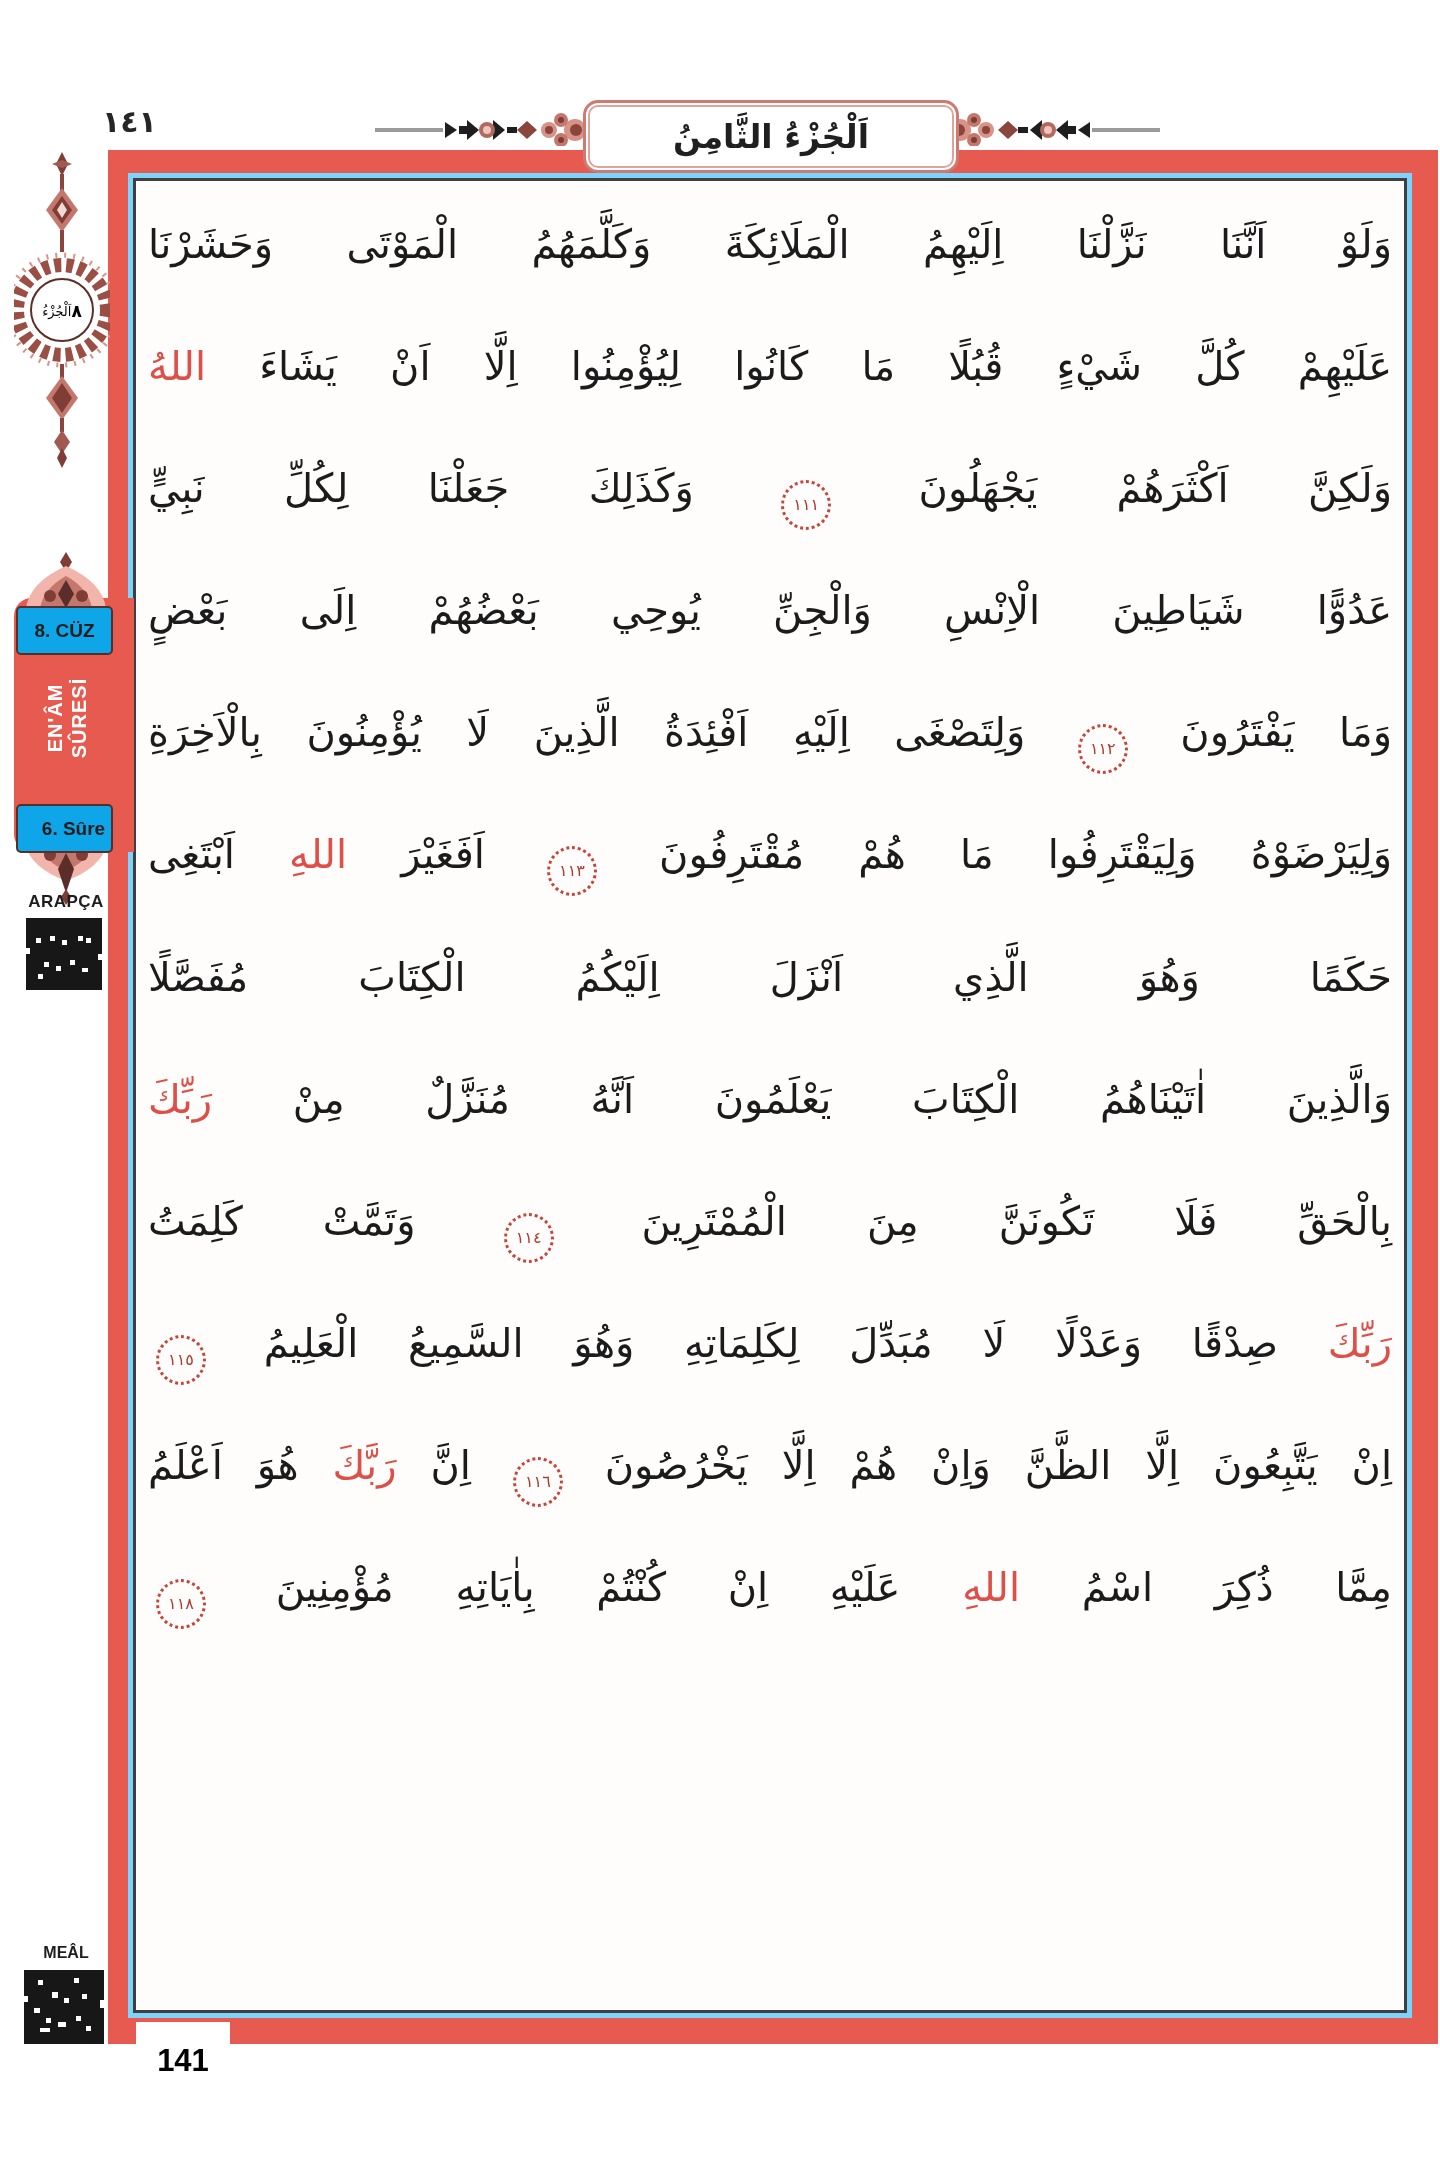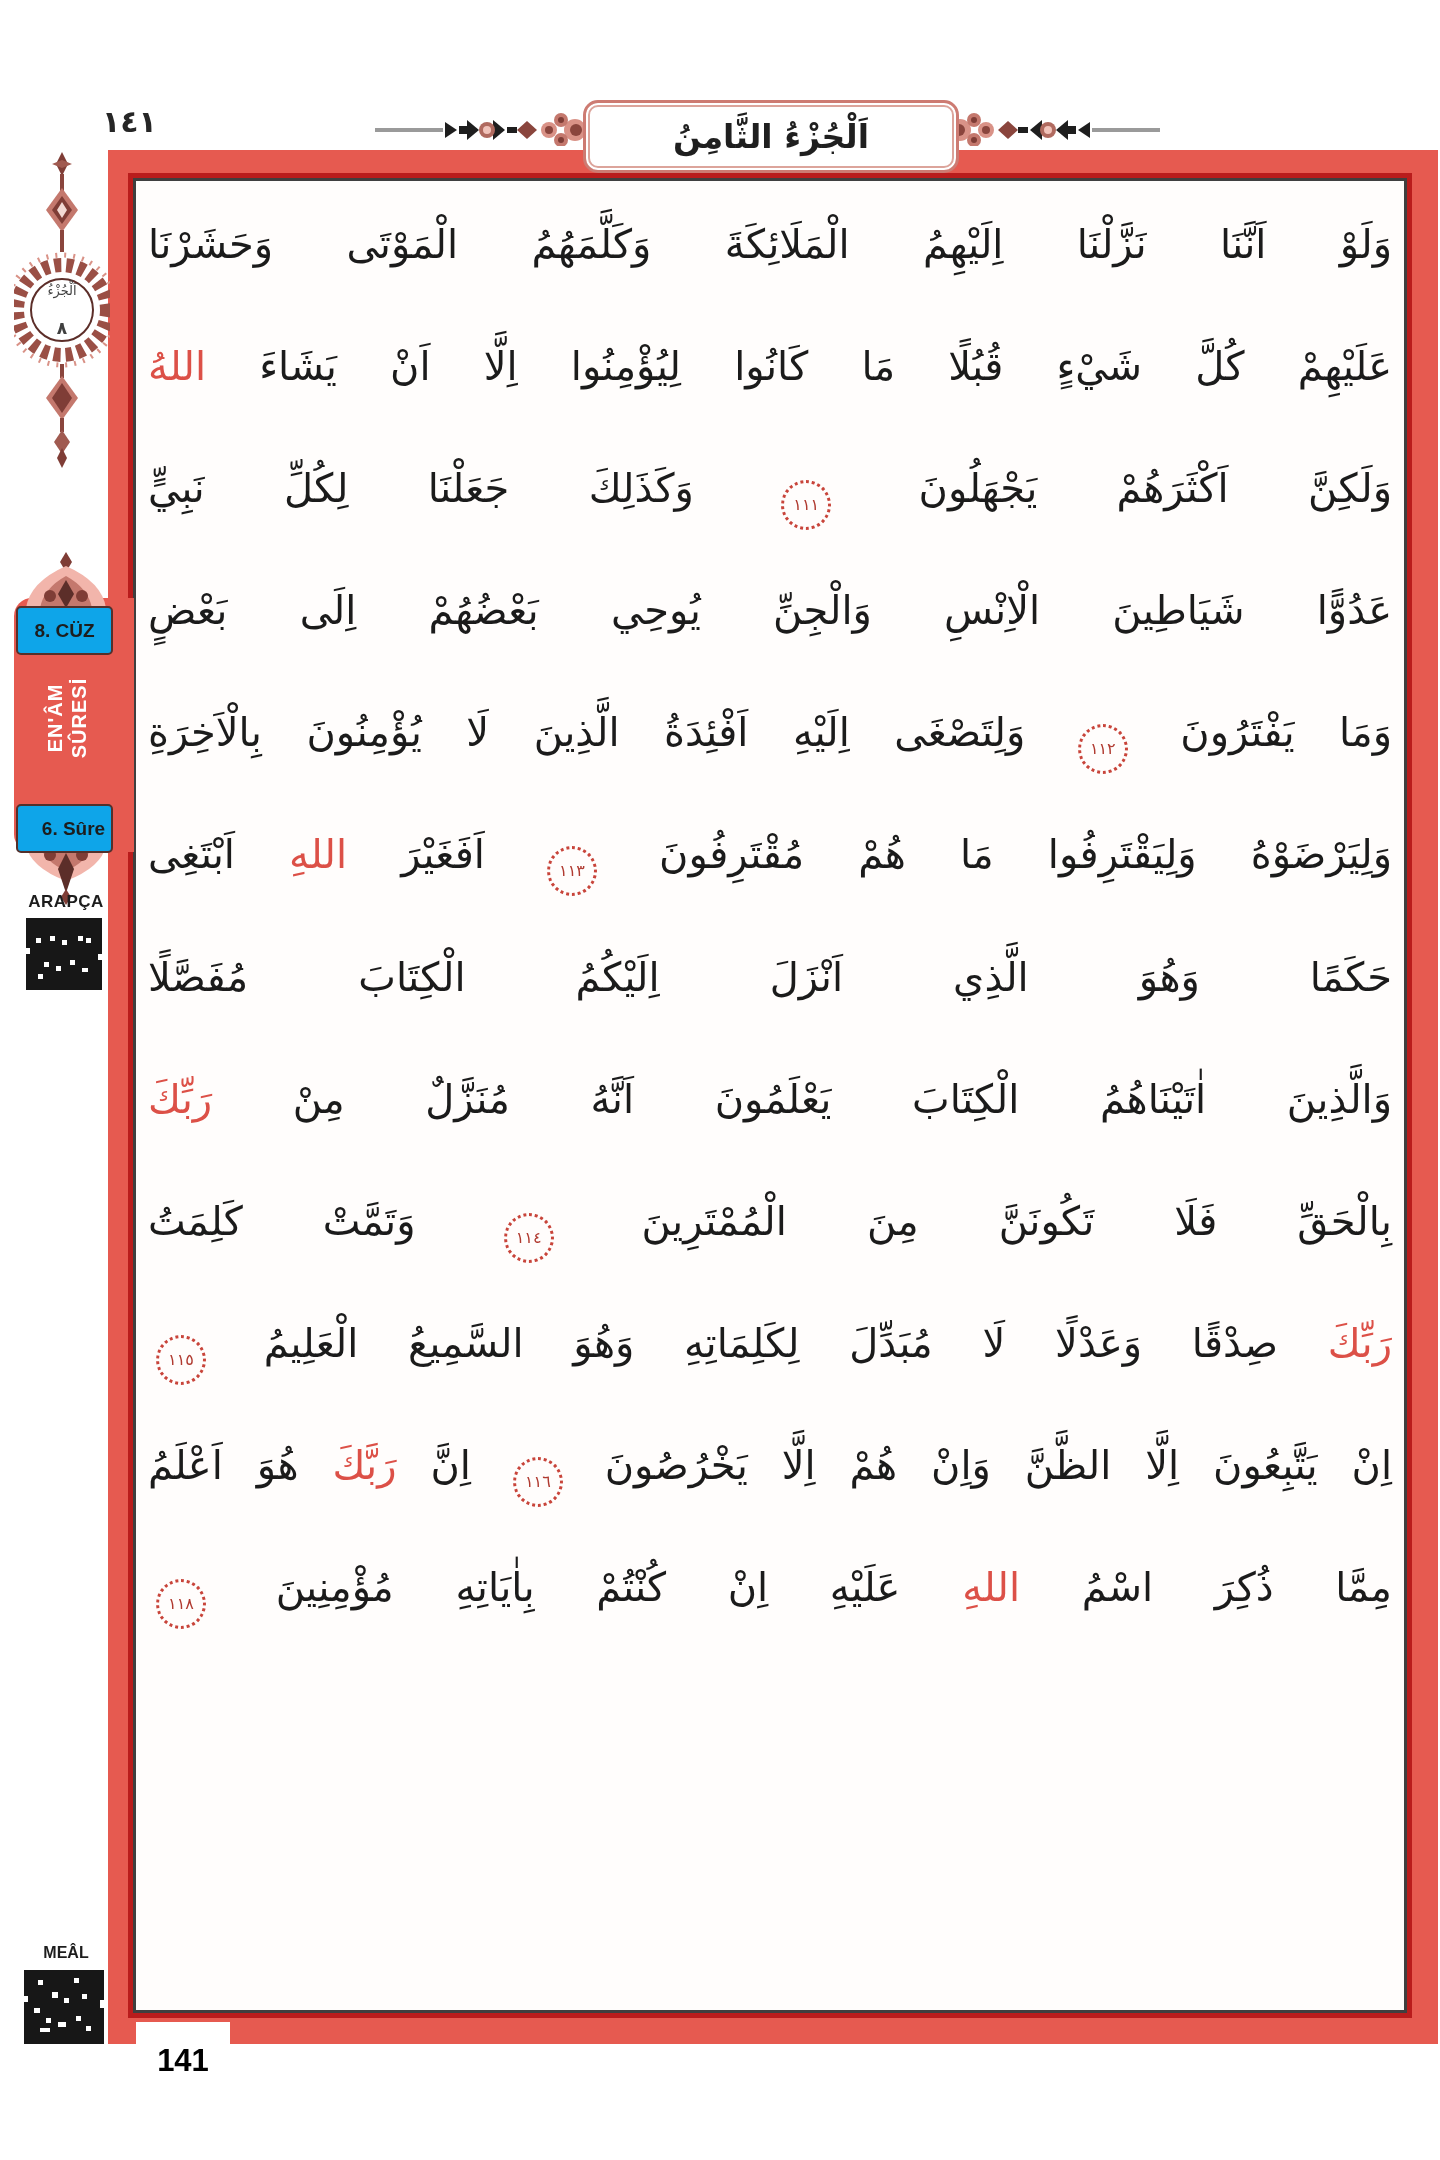--- a/index.html
+++ b/index.html
@@ -5,21 +5,21 @@
   html,body{margin:0;padding:0;}
   body{
     width:1440px;height:2160px;position:relative;background:#ffffff;
     font-family:"Liberation Sans",sans-serif;overflow:hidden;
   }
   .ar{font-family:"DejaVu Sans",sans-serif;}
 
   
   .frame{
     position:absolute;left:108px;top:150px;width:1330px;height:1894px;
-    box-sizing:border-box;background:#b91c1c;
+    box-sizing:border-box;background:#7dd3fc;
     border-style:solid;border-color:#e65a50;
     border-width:23px 26px 26px 20px;
   }
   .inner-border{
     position:absolute;left:5px;top:5px;right:5px;bottom:5px;
     border:3px solid #3f3f3f;background:#fffdfc;
   }
   .text-area{
     position:absolute;left:12px;top:2px;right:12px;bottom:2px;
     direction:rtl;
@@ -86,21 +86,21 @@
   .side-label{
     position:absolute;text-align:center;font-weight:bold;color:#1d1d1d;z-index:3;
   }
   .arapca{left:22px;top:892px;width:88px;font-size:17px;letter-spacing:0.5px;}
   .meal{left:34px;top:1944px;width:64px;font-size:16px;}
   .qr{position:absolute;z-index:3;}
   .qr1{left:26px;top:918px;}
   .qr2{left:24px;top:1970px;}
   .medallion-text{
     position:absolute;left:30px;top:284px;width:64px;height:54px;z-index:4;
-    display:flex;flex-direction:column;align-items:center;justify-content:space-between;color:#404040;
+    display:flex;flex-direction:row;align-items:center;justify-content:center;color:#000000;
   }
   .medallion-text .l1{font-size:13px;line-height:1;}
   .medallion-text .l2{font-size:17px;line-height:1.2;font-weight:bold;}
   .ornament{position:absolute;z-index:2;}
 </style>
 </head>
 <body>
 
 <div class="page-no-ar ar">١٤١</div>
 

